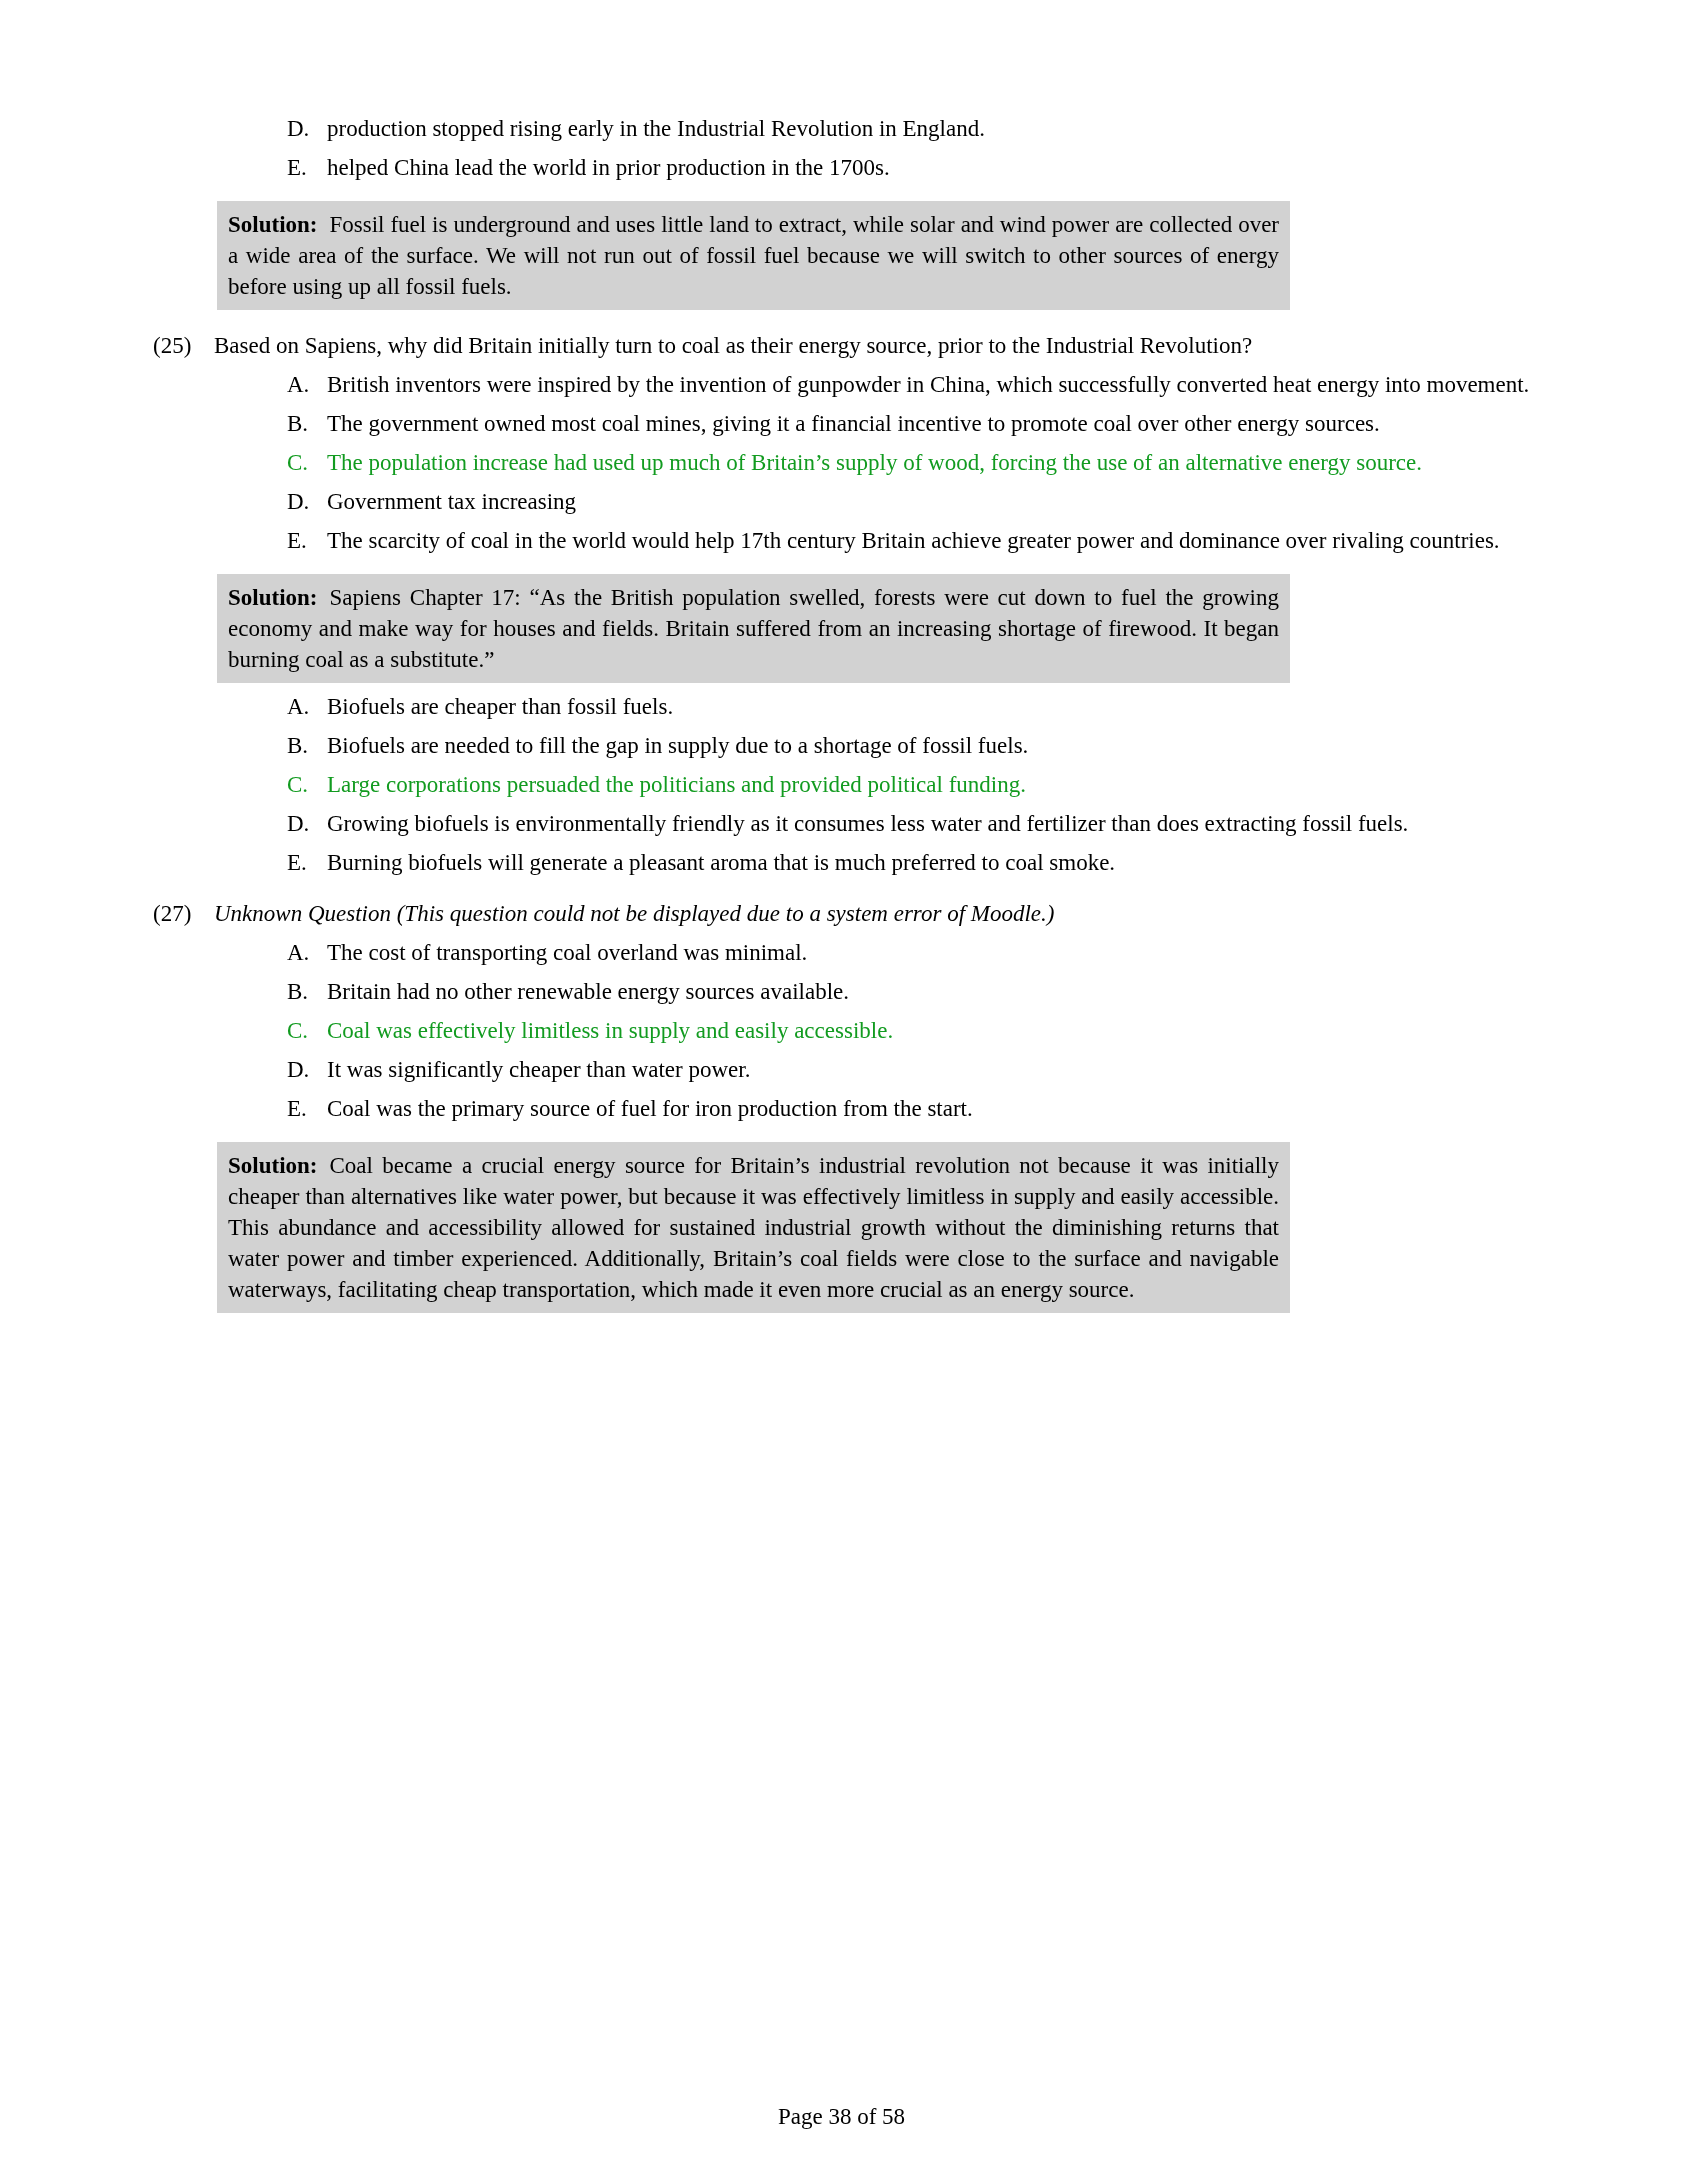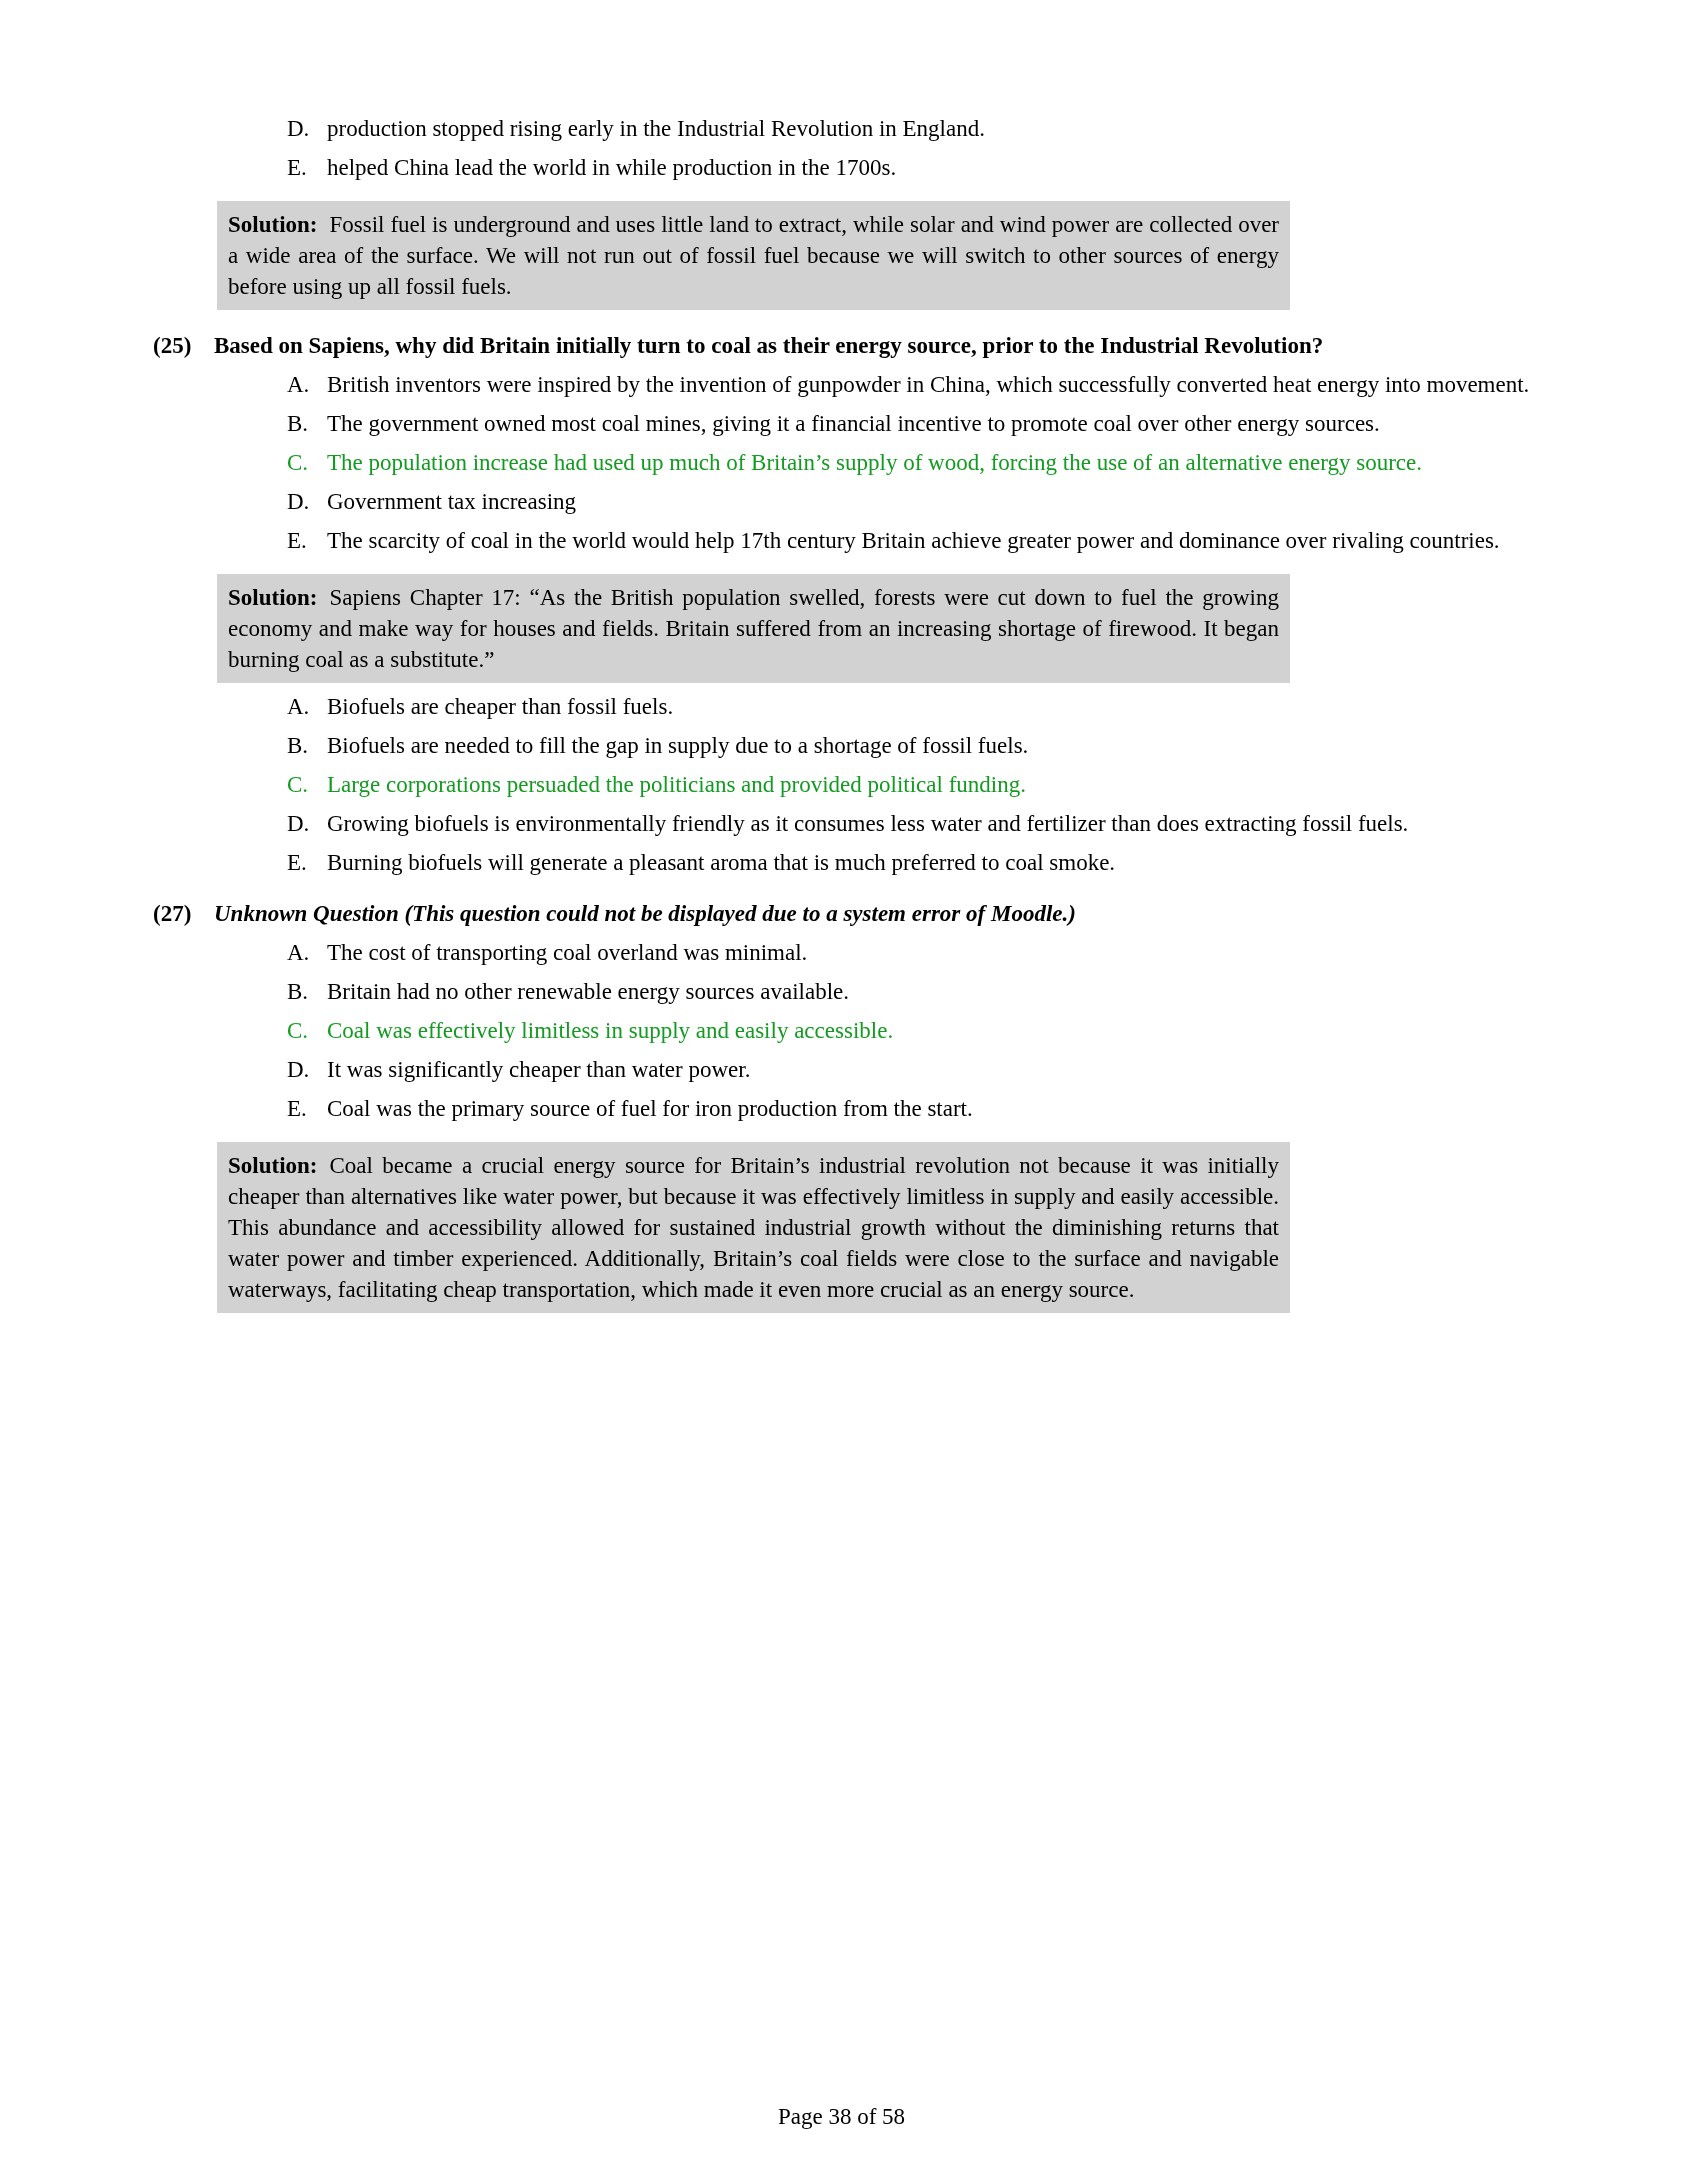--- a/index.html
+++ b/index.html
@@ -37,21 +37,20 @@
     flex: 1;
     text-align: justify;
   }
   .option.correct .opt-label,
   .option.correct .opt-text {
     color: #129b20;
   }
   .question {
     display: flex;
     margin-top: 20px;
-    font-weight: bold;
   }
   .q-num {
     flex: none;
     width: 61px;
   }
   .q-text {
     flex: 1;
   }
   .q-text.italic {
     font-style: italic;
@@ -83,21 +82,21 @@
 
 <div class="page">
   <div class="content">
 
     <div class="option">
       <span class="opt-label">D.</span>
       <span class="opt-text">production stopped rising early in the Industrial Revolution in England.</span>
     </div>
     <div class="option">
       <span class="opt-label">E.</span>
-      <span class="opt-text">helped China lead the world in while production in the 1700s.</span>
+      <span class="opt-text">helped China lead the world in prior production in the 1700s.</span>
     </div>
 
     <div class="solution-box">
       <span class="solution-label">Solution:</span><span class="solution-text">Fossil fuel is underground and uses little land to extract, while solar and wind power are collected over a wide area of the surface. We will not run out of fossil fuel because we will switch to other sources of energy before using up all fossil fuels.</span>
     </div>
 
     <div class="question">
       <span class="q-num">(25)</span>
       <span class="q-text">Based on Sapiens, why did Britain initially turn to coal as their energy source, prior to the Industrial Revolution?</span>
     </div>

